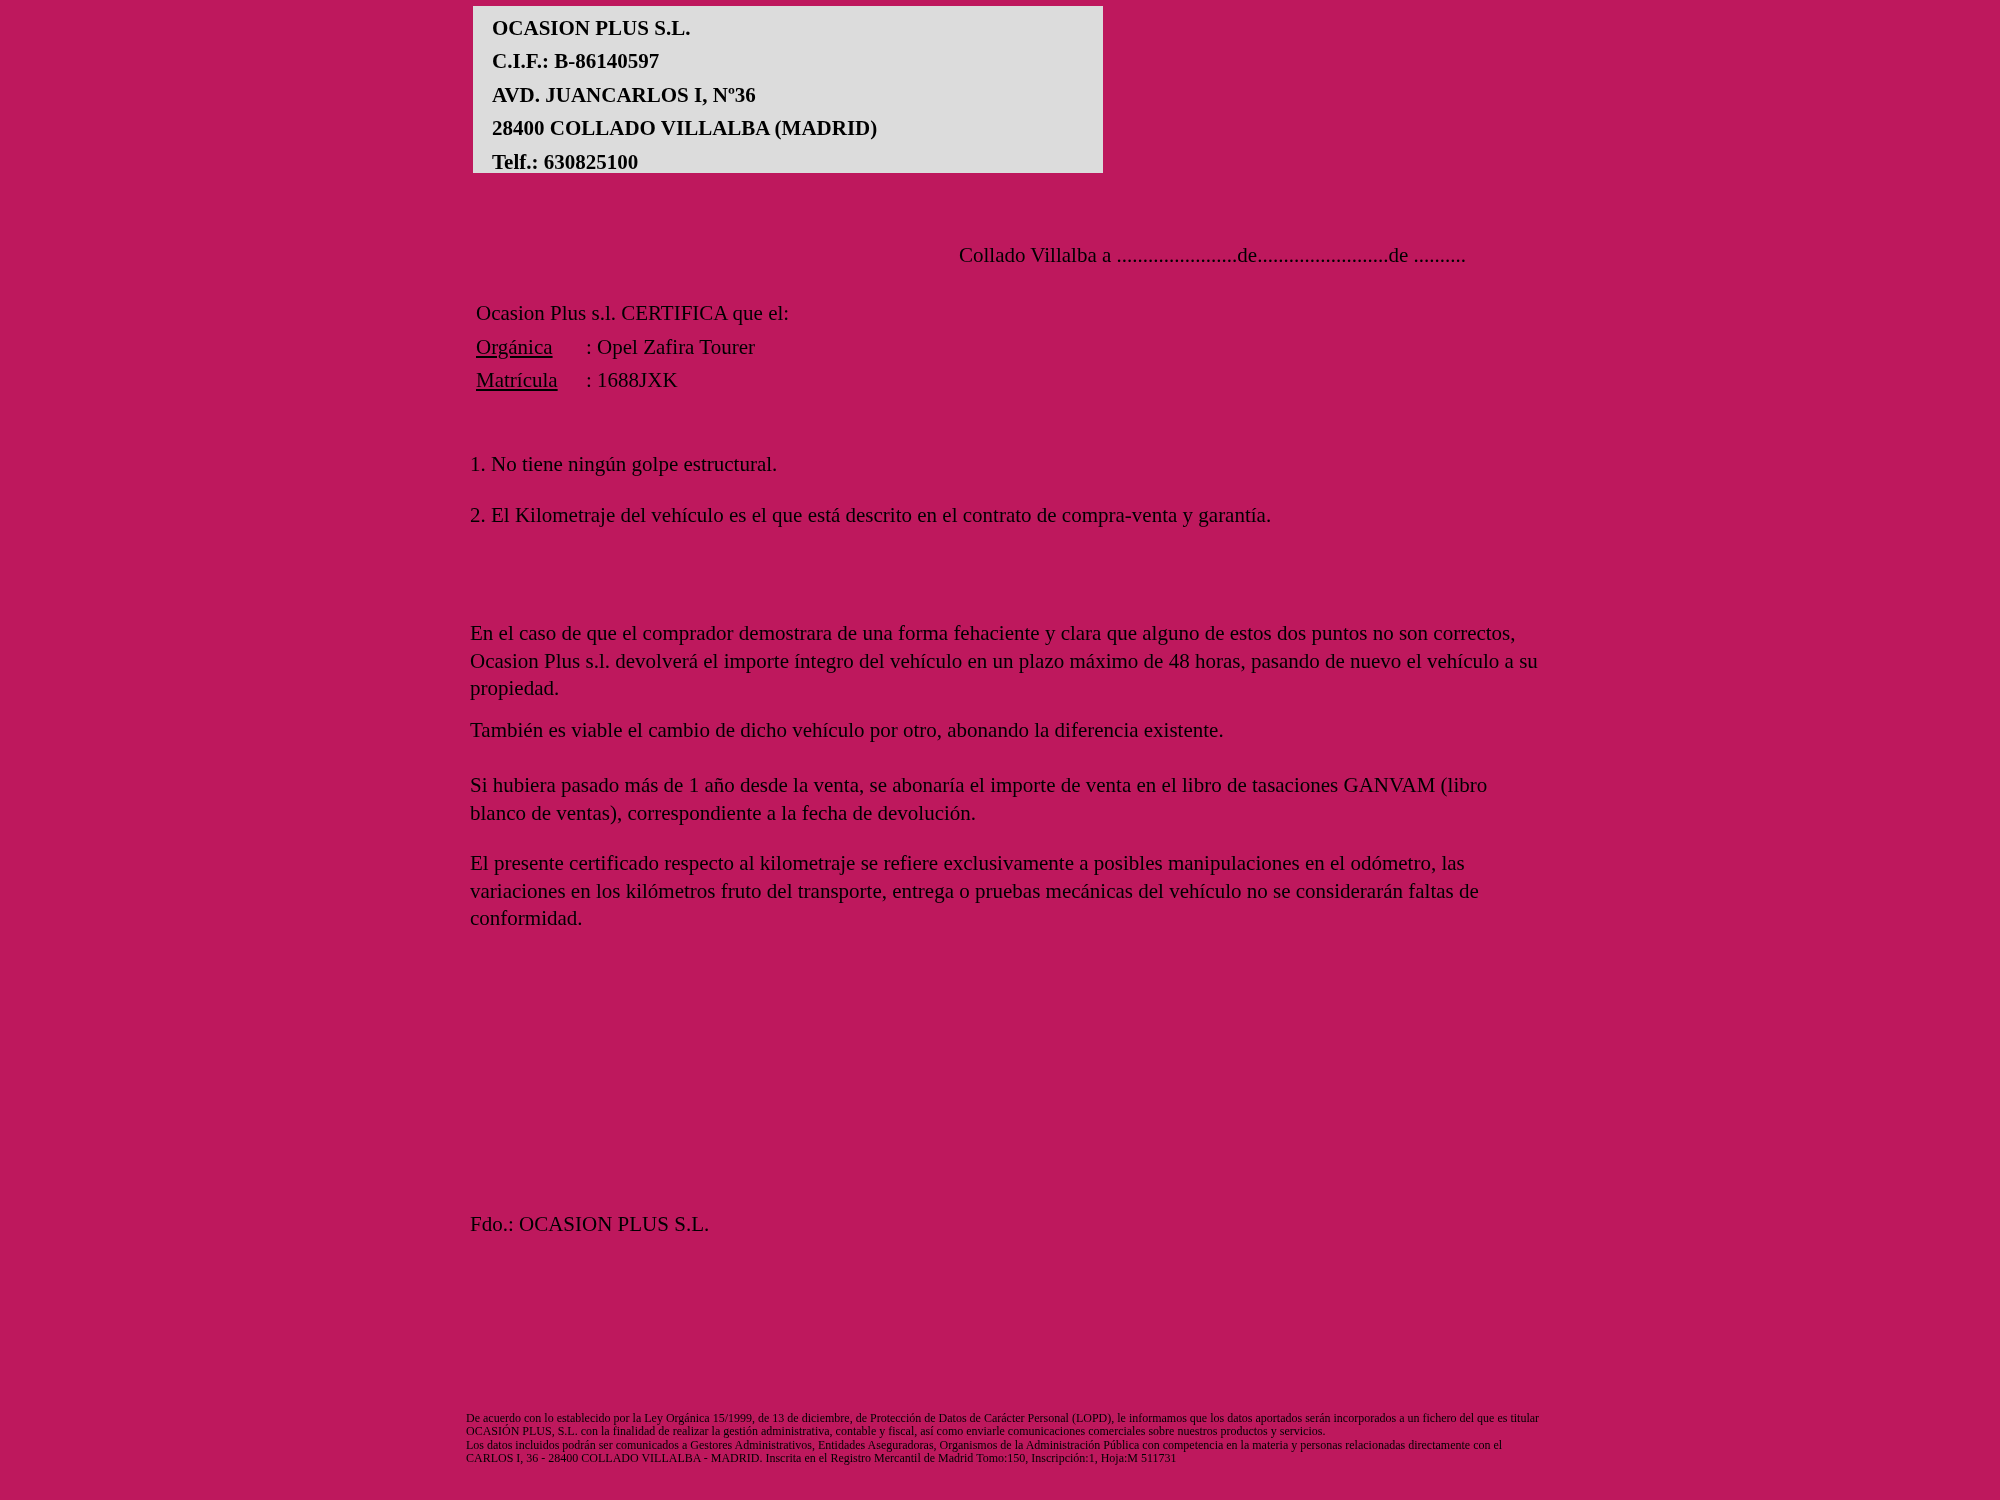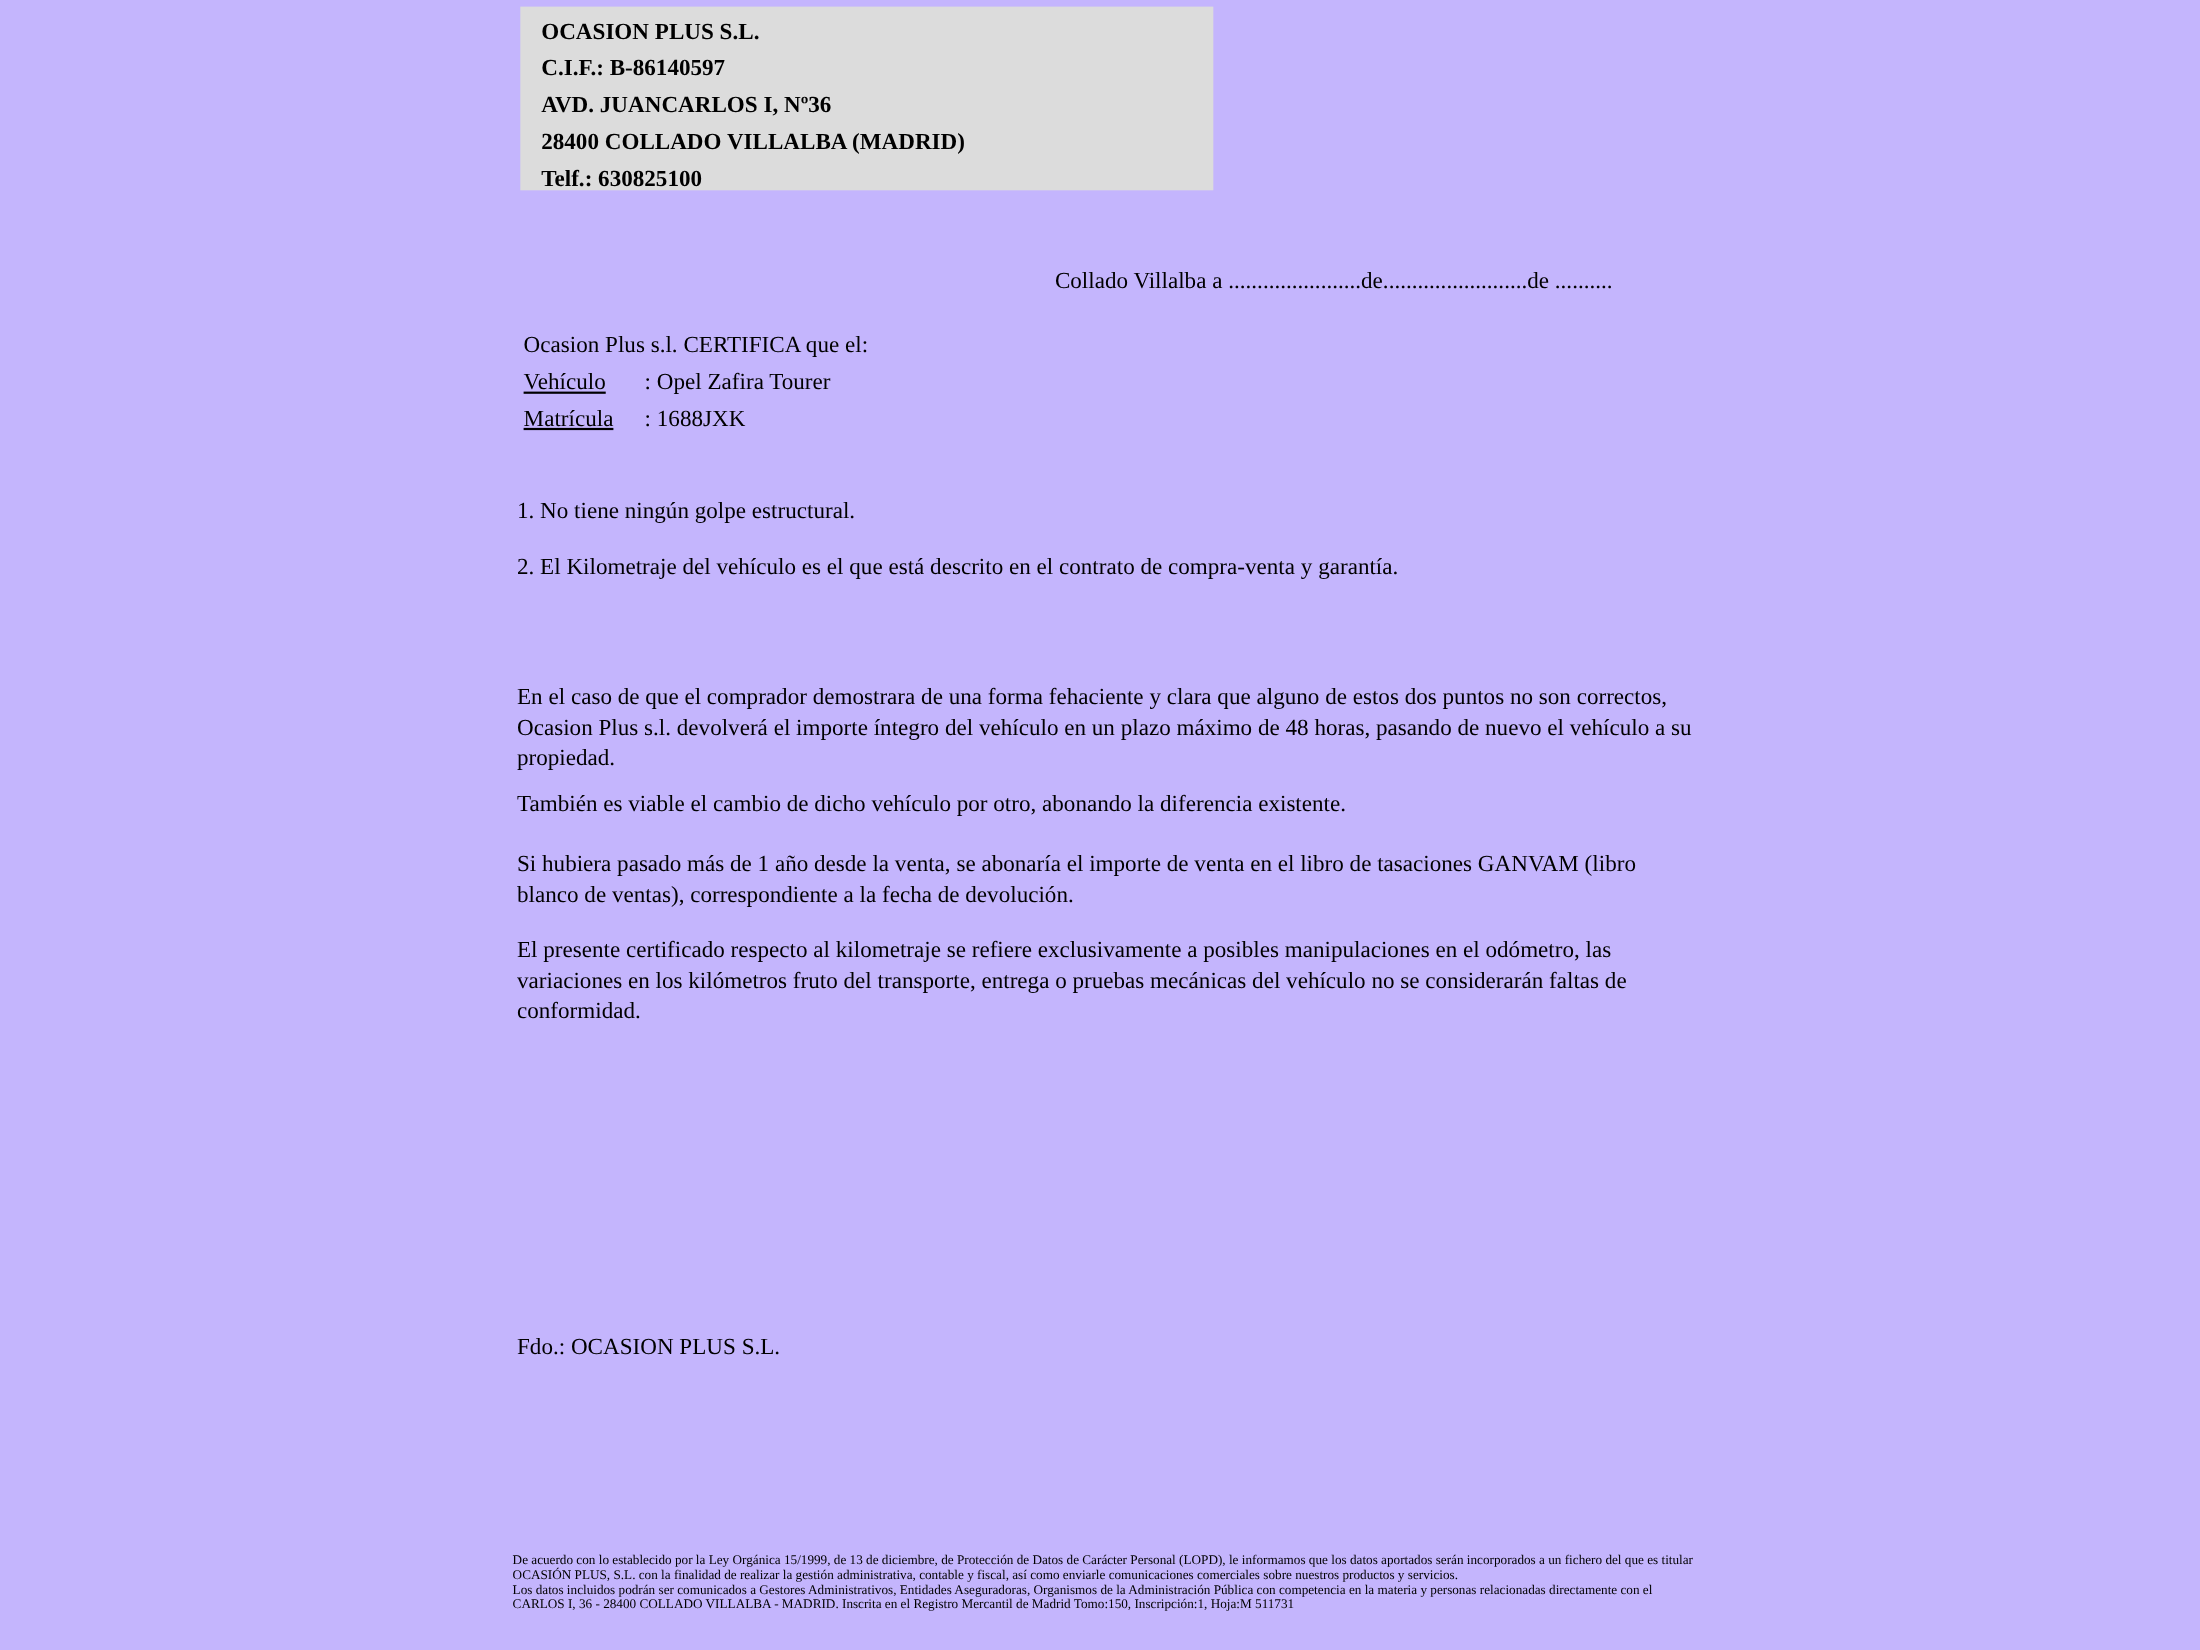--- a/index.html
+++ b/index.html
@@ -4,21 +4,21 @@
 <style>
   html, body {
     margin: 0;
     padding: 0;
     background: #ffffff;
   }
   .page {
     position: relative;
     width: 2000px;
     height: 1500px;
-    background: #c4b5fd;
+    background: #be185d;
     font-family: "Liberation Serif", "DejaVu Serif", serif;
     color: #000000;
     overflow: hidden;
   }
 
   
   .header-box {
     position: absolute;
     left: 473px;
     top: 6px;
@@ -108,21 +108,21 @@
     <div class="hline">AVD. JUANCARLOS I, Nº36</div>
     <div class="hline">28400 COLLADO VILLALBA (MADRID)</div>
     <div class="hline">Telf.: 630825100</div>
   </div>
 
   <div class="date-line">Collado Villalba a .......................de.........................de ..........</div>
 
   <div class="cert-block">
     <div>Ocasion Plus s.l. CERTIFICA que el:</div>
     <div class="cert-row">
-      <span class="cert-label">Vehículo</span><span>: Opel Zafira Tourer</span>
+      <span class="cert-label">Orgánica</span><span>: Opel Zafira Tourer</span>
     </div>
     <div class="cert-row">
       <span class="cert-label">Matrícula</span><span>: 1688JXK</span>
     </div>
   </div>
 
   <div class="item-1">1. No tiene ningún golpe estructural.</div>
   <div class="item-2">2. El Kilometraje del vehículo es el que está descrito en el contrato de compra-venta y garantía.</div>
 
   <div class="para para-1">En el caso de que el comprador demostrara de una forma fehaciente y clara que alguno de estos dos puntos no son correctos, Ocasion Plus s.l. devolverá el importe íntegro del vehículo en un plazo máximo de 48 horas, pasando de nuevo el vehículo a su propiedad.</div>

